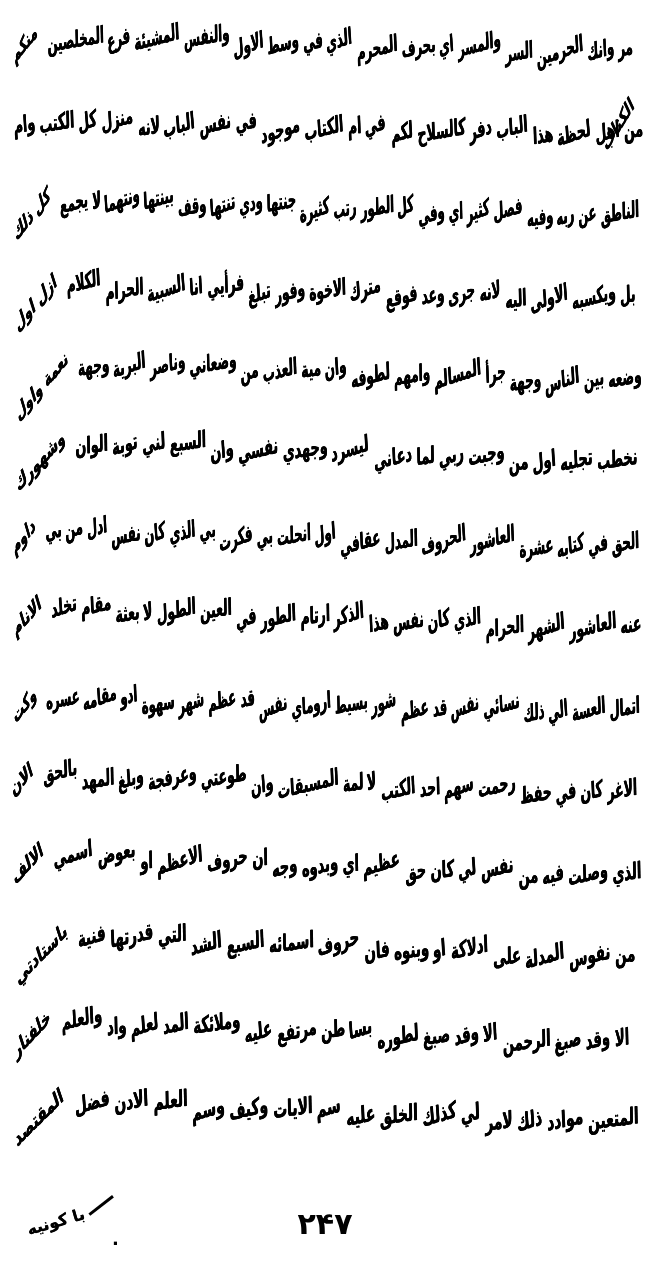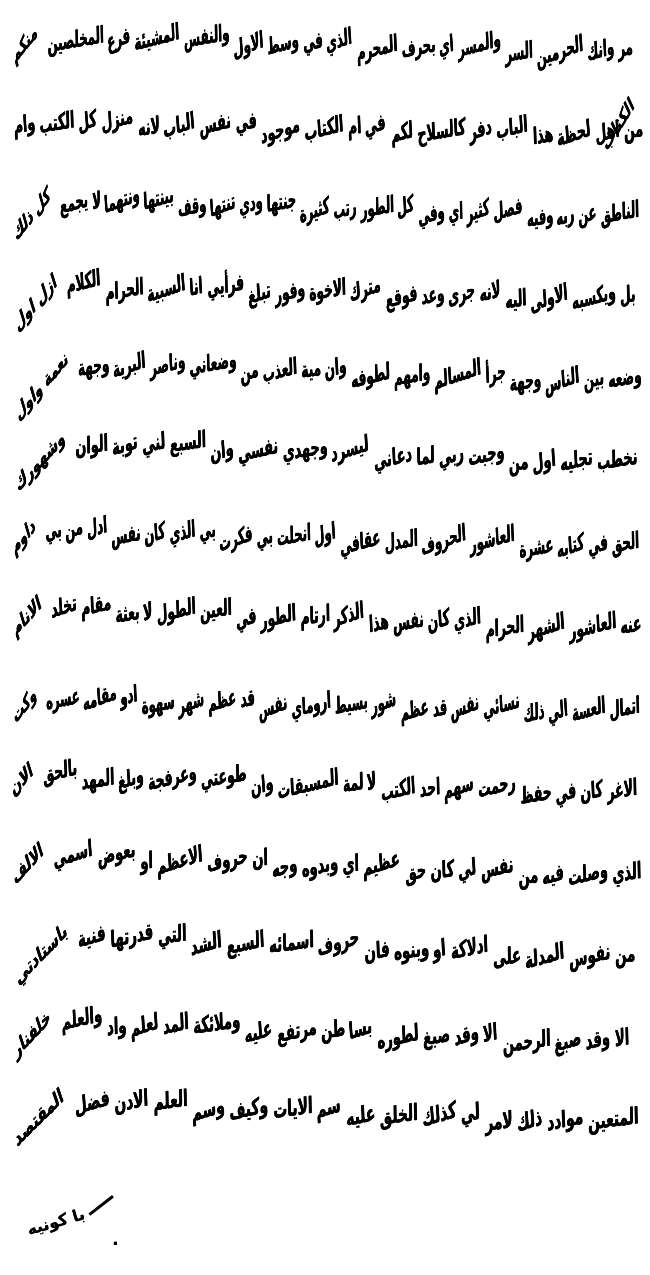--- a/index.html
+++ b/index.html
@@ -182,14 +182,15 @@
         <span class="line-main"><span class="w" style="transform: rotate(-6deg) translateY(-3.6px);">المتعين</span> <span class="w" style="transform: rotate(-8.5deg) translateY(-1.2px);">موادد</span> <span class="w" style="transform: rotate(-11deg) translateY(1.2px);">ذلك</span> <span class="w" style="transform: rotate(-6deg) translateY(3.6px);">لامر</span> <span class="w" style="transform: rotate(-8.5deg) translateY(-3.6px);">لي</span> <span class="w" style="transform: rotate(-11deg) translateY(-1.2px);">كذلك</span> <span class="w" style="transform: rotate(-6deg) translateY(1.2px);">الخلق</span> <span class="w" style="transform: rotate(-8.5deg) translateY(3.6px);">عليه</span> <span class="w" style="transform: rotate(-11deg) translateY(-3.6px);">سم</span> <span class="w" style="transform: rotate(-6deg) translateY(-1.2px);">الايات</span> <span class="w" style="transform: rotate(-8.5deg) translateY(1.2px);">وكيف</span> <span class="w" style="transform: rotate(-11deg) translateY(3.6px);">وسم</span> <span class="w" style="transform: rotate(-6deg) translateY(-3.6px);">العلم</span> <span class="w" style="transform: rotate(-8.5deg) translateY(-1.2px);">الادن</span> <span class="w" style="transform: rotate(-11deg) translateY(1.2px);">فضل</span></span>
         <span class="line-tail">المقتصد</span>
       </span>
     </div>
   </div>
 
   <span class="ink-stroke"></span>
   <span class="catchword">با كونيه</span>
   <span class="catchword-dot">.</span>
 
+  <div class="page-number">۲۴۷</div>
 
 </div>
 
 </body></html>

